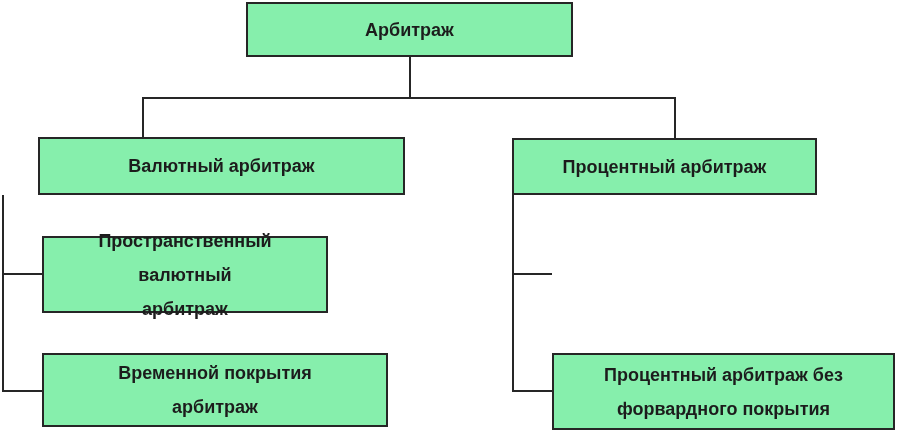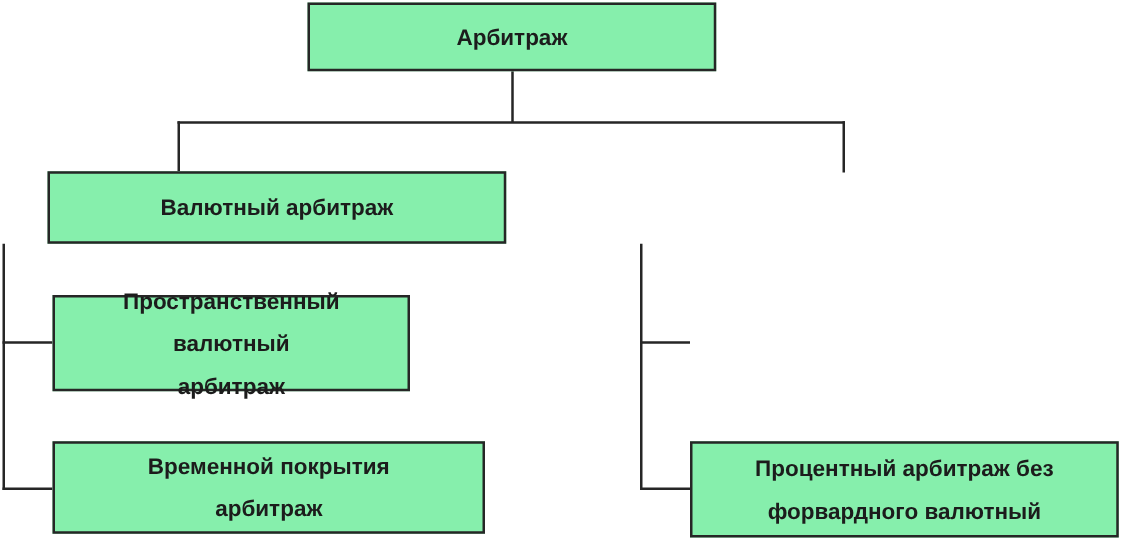--- a/index.html
+++ b/index.html
@@ -64,24 +64,25 @@
   <div class="line l-stub-l1"></div>
   <div class="line l-stub-l2"></div>
   <div class="line l-trunk-r"></div>
   <div class="line l-stub-r1"></div>
   <div class="line l-stub-r2"></div>
 
   <div class="node n-root">Арбитраж</div>
 
   <div class="node n-currency">Валютный арбитраж</div>
 
+  <div class="node n-interest">Процентный арбитраж</div>
 
   <div class="node n-spatial">Пространственный валютный
 арбитраж</div>
 
   <div class="node n-temporal">Временной покрытия
 арбитраж</div>
 
 
   <div class="node n-nocover">Процентный арбитраж без
-форвардного валютный</div>
+форвардного покрытия</div>
 
 </div>
 
 </body></html>

